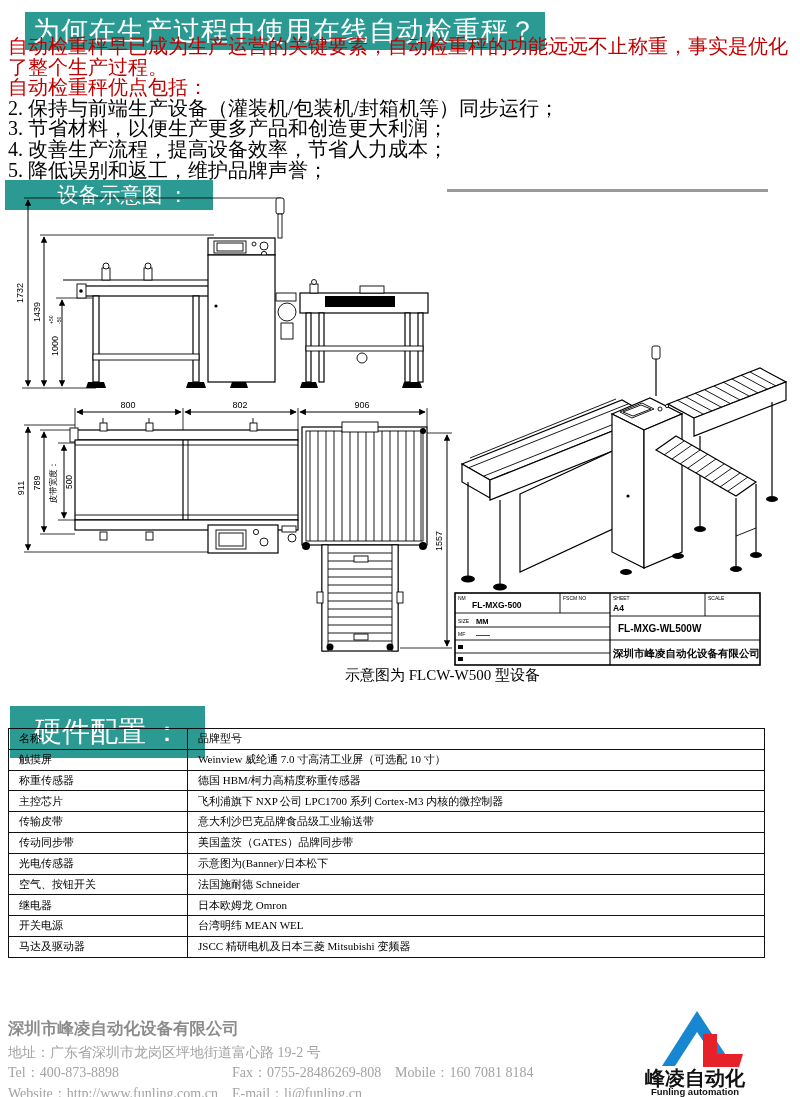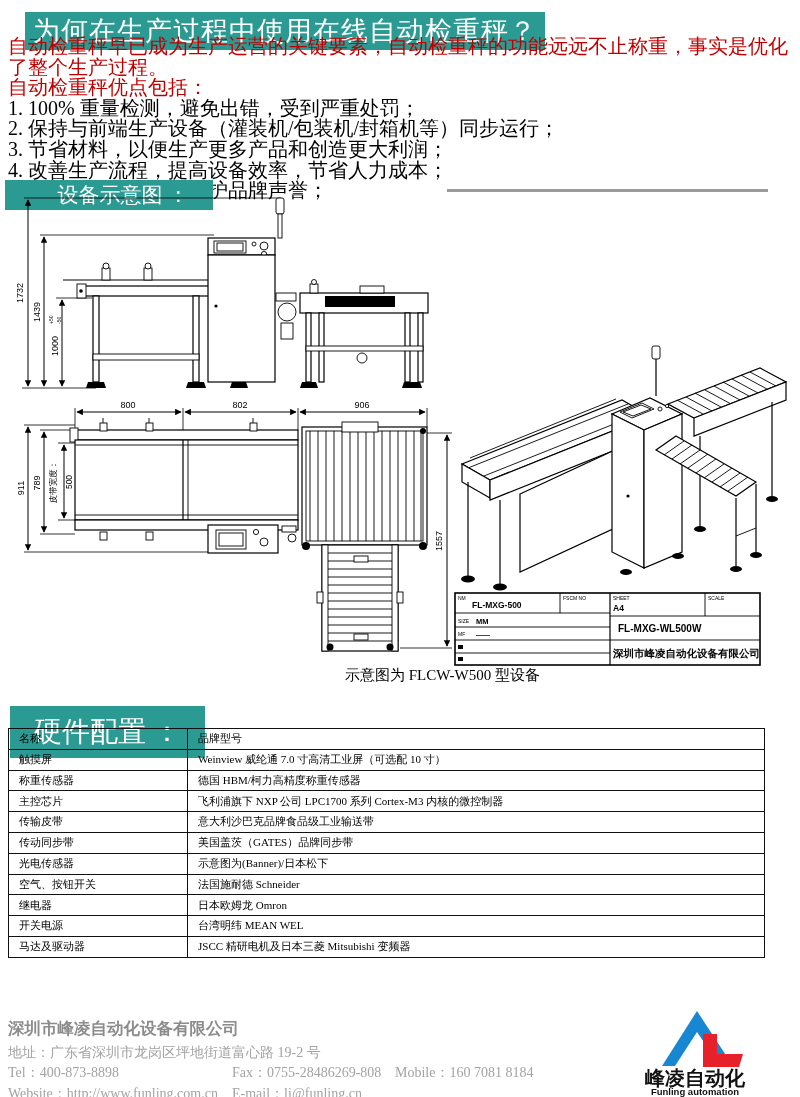--- a/index.html
+++ b/index.html
@@ -45,21 +45,20 @@
 </head>
 <body>
 
 <div class="teal-bar main-title">
   <span>为何在生产过程中使用在线自动检重秤？</span>
 </div>
 
 <div class="intro">
   <p class="red">自动检重秤早已成为生产运营的关键要素，自动检重秤的功能远远不止称重，事实是优化了整个生产过程。</p>
   <p class="red">自动检重秤优点包括：</p>
-  <p class="black">1. 100% 重量检测，避免出错，受到严重处罚；</p>
   <p class="black">2. 保持与前端生产设备（灌装机/包装机/封箱机等）同步运行；</p>
   <p class="black">3. 节省材料，以便生产更多产品和创造更大利润；</p>
   <p class="black">4. 改善生产流程，提高设备效率，节省人力成本；</p>
   <p class="black">5. 降低误别和返工，维护品牌声誉；</p>
 </div>
 
 <div class="teal-bar sec-bar1">
   <span>设备示意图 ：</span>
 </div>
 

